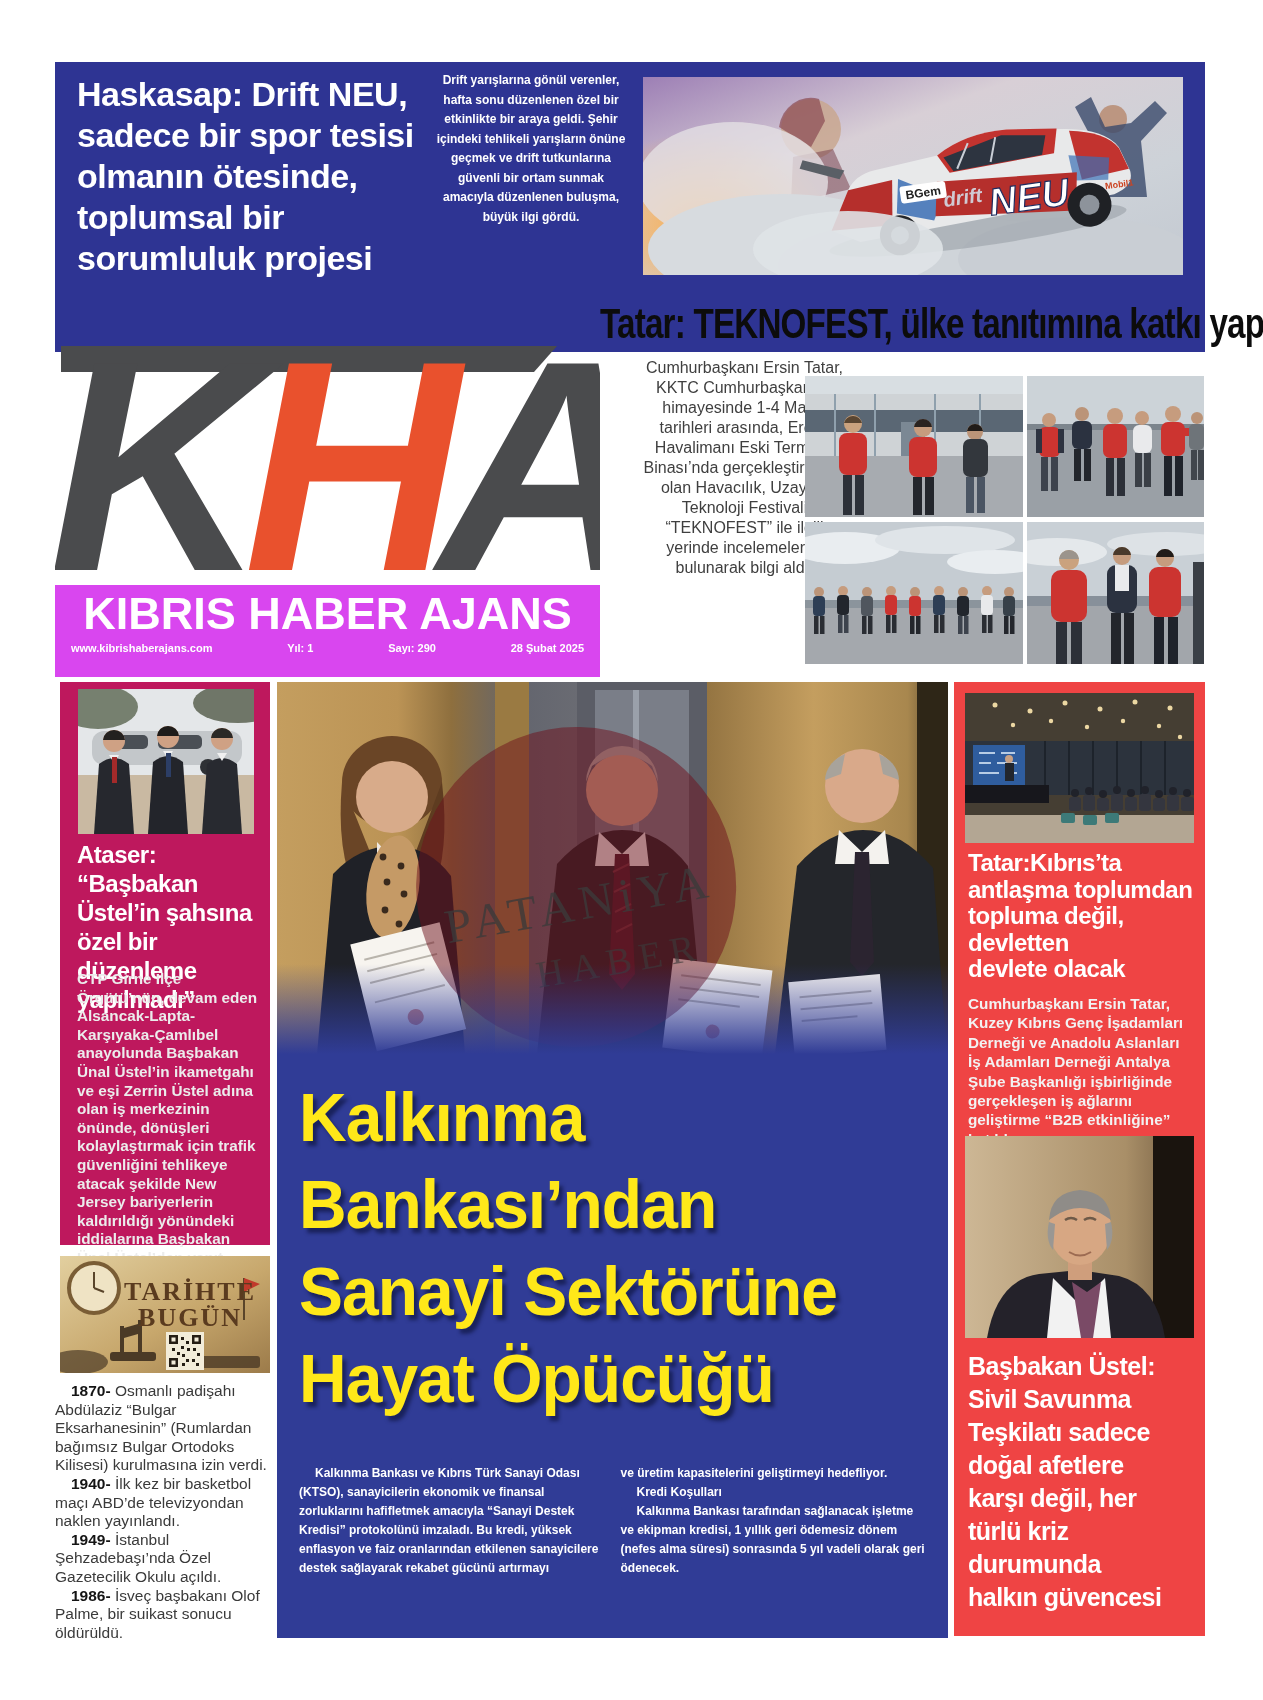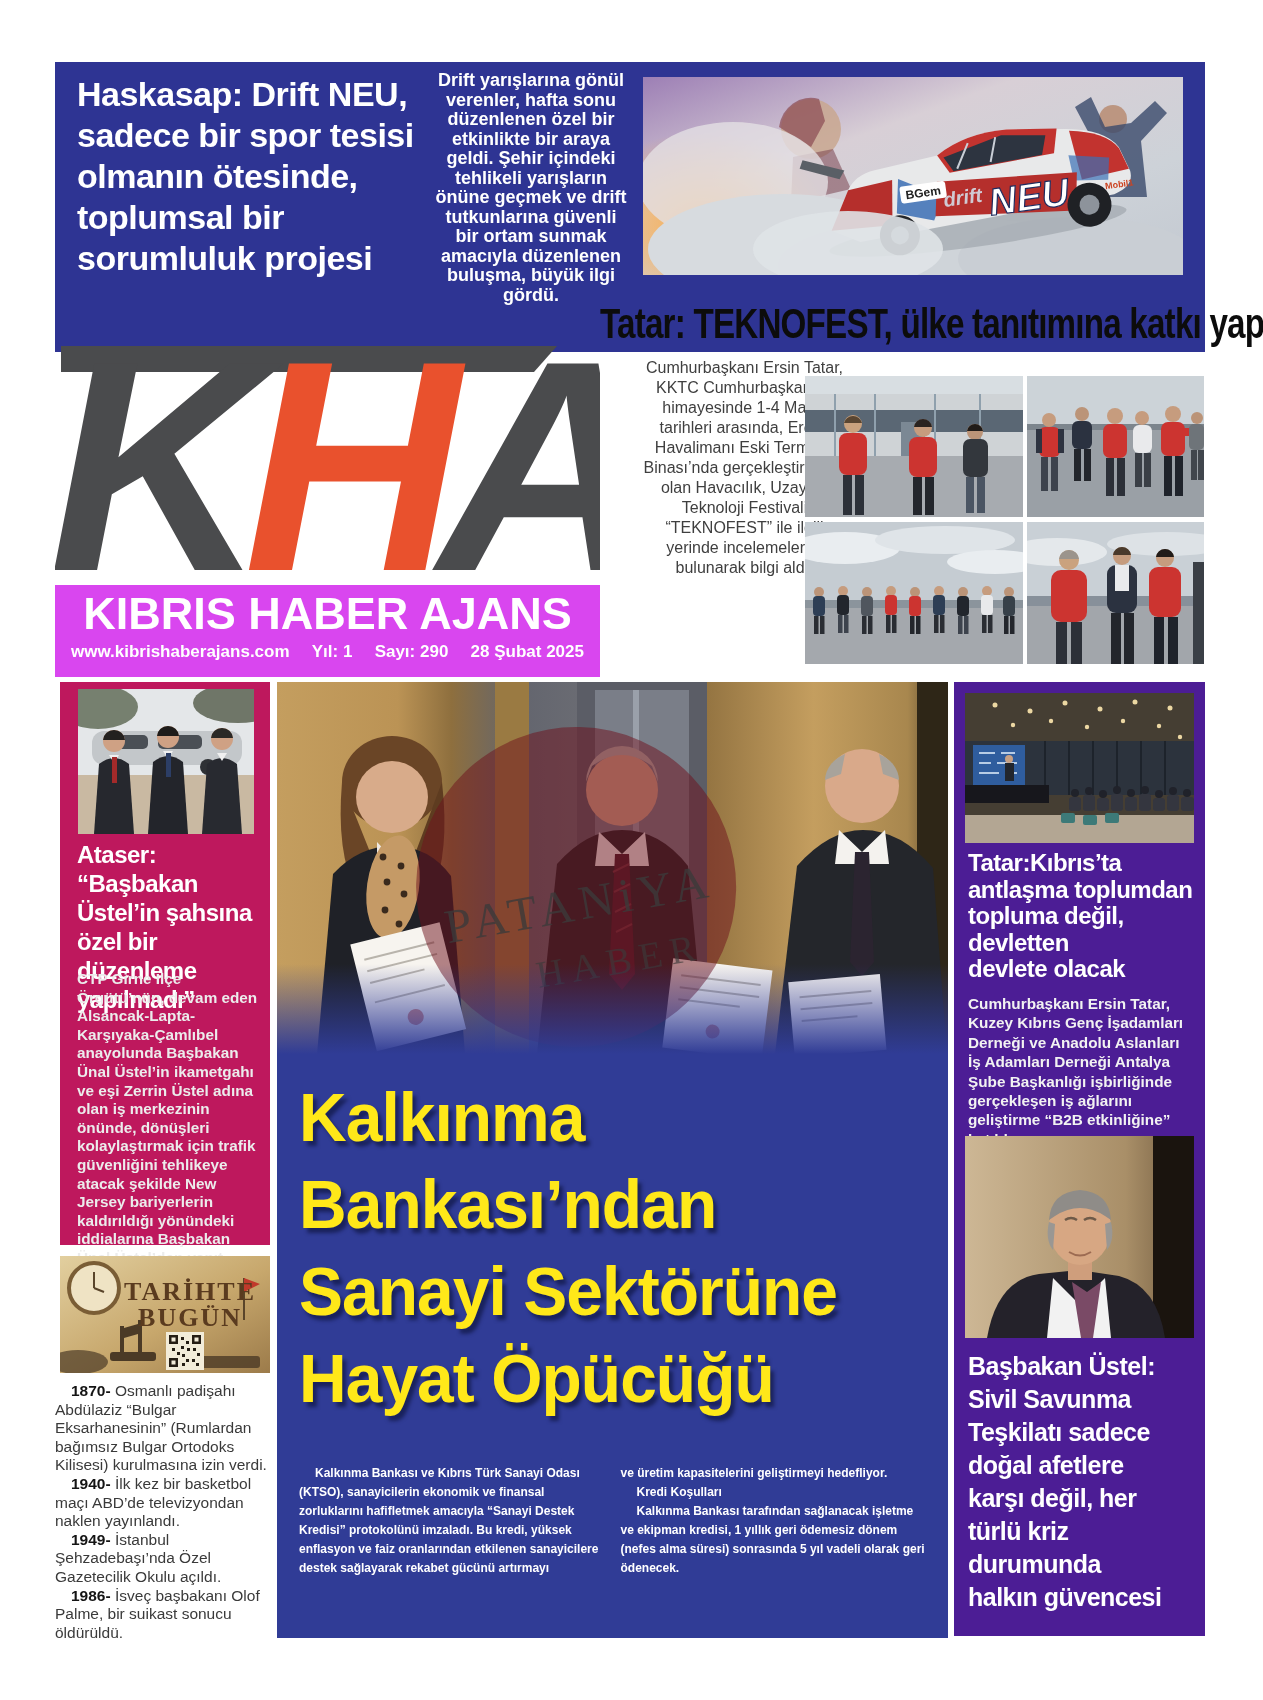--- a/index.html
+++ b/index.html
@@ -5,31 +5,31 @@
   html,body{margin:0;padding:0;background:#ffffff;}
   .page{position:relative;width:1263px;height:1700px;background:#ffffff;overflow:hidden;
         font-family:"Liberation Sans", sans-serif;}
   .abs{position:absolute;}
 
   
   .top-banner{left:55px;top:62px;width:1150px;height:290px;background:#2e3493;}
   .tb-headline{left:22px;top:12px;width:390px;color:#fff;font-weight:bold;
                font-size:34px;line-height:41px;letter-spacing:-0.5px;}
   .tb-body{left:380px;top:9px;width:192px;color:#fff;font-weight:bold;
-           font-size:18px;line-height:19.5px;text-align:center;}
+           font-size:12px;line-height:19.5px;text-align:center;}
   .drift-photo{left:588px;top:15px;width:540px;height:198px;}
 
   
   .masthead{left:55px;top:300px;width:545px;height:377px;}
   .logo-svg{left:0;top:18px;width:545px;height:262px;}
   .agency-bar{left:0;top:285px;width:545px;height:92px;background:#d946ef;color:#fff;}
   .agency-name{margin:3px 0 0 0;text-align:center;font-size:45px;font-weight:bold;
                letter-spacing:0px;transform:scaleX(1.0);}
   .agency-info{display:flex;justify-content:space-between;align-items:center;
-               padding:2px 16px 0 16px;font-size:17px;font-weight:bold;}
+               padding:2px 16px 0 16px;font-size:11px;font-weight:bold;}
 
   
   .teknofest{left:600px;top:300px;width:606px;height:377px;}
   .tk-headline{left:0;top:0;white-space:nowrap;color:#0c0c0c;font-weight:bold;
                font-size:42px;letter-spacing:-1px;transform:scaleX(0.79);transform-origin:left top;}
   .tk-body{left:0;top:58px;width:203px;text-align:center;color:#3f3f3f;
            font-size:16px;line-height:20px;padding-left:43px;}
   .tk-grid{left:205px;top:76px;width:400px;display:grid;
            grid-template-columns:218px 177px;grid-template-rows:141px 142px;gap:5px 4px;}
   .tk-grid svg{display:block;width:100%;height:100%;}
@@ -53,21 +53,21 @@
   .k-line{font-size:68px;line-height:87px;font-weight:bold;color:#ffe819;
           letter-spacing:-1px;transform:scaleX(0.97);transform-origin:left;
           text-shadow:4px 5px 4px rgba(8,12,45,.55);white-space:nowrap;}
   .k-cols{left:0;top:782px;width:671px;display:flex;gap:16px;padding:0 22px;box-sizing:border-box;}
   .k-col{flex:1;color:#fff;font-weight:bold;font-size:12px;line-height:19px;}
   .k-col p{margin:0;}
   .k-col .ind{text-indent:16px;}
   .k-sub{text-indent:16px;}
 
   
-  .right-box{left:954px;top:682px;width:251px;height:954px;background:#4c1d95;}
+  .right-box{left:954px;top:682px;width:251px;height:954px;background:#ef4444;}
   .conf-photo{left:11px;top:11px;width:229px;height:150px;}
   .b2b-h{left:14px;top:168px;width:228px;color:#fff;font-weight:bold;
          font-size:24px;line-height:26.5px;letter-spacing:-0.5px;}
   .b2b-p{left:14px;top:312px;width:225px;color:#f2f2f2;font-weight:bold;
          font-size:15.3px;line-height:19.4px;}
   .portrait-photo{left:11px;top:454px;width:229px;height:202px;}
   .ustel-h{left:14px;top:668px;width:228px;color:#fff;font-weight:bold;
            font-size:25px;line-height:33px;letter-spacing:-0.5px;}
 </style>
 </head>

